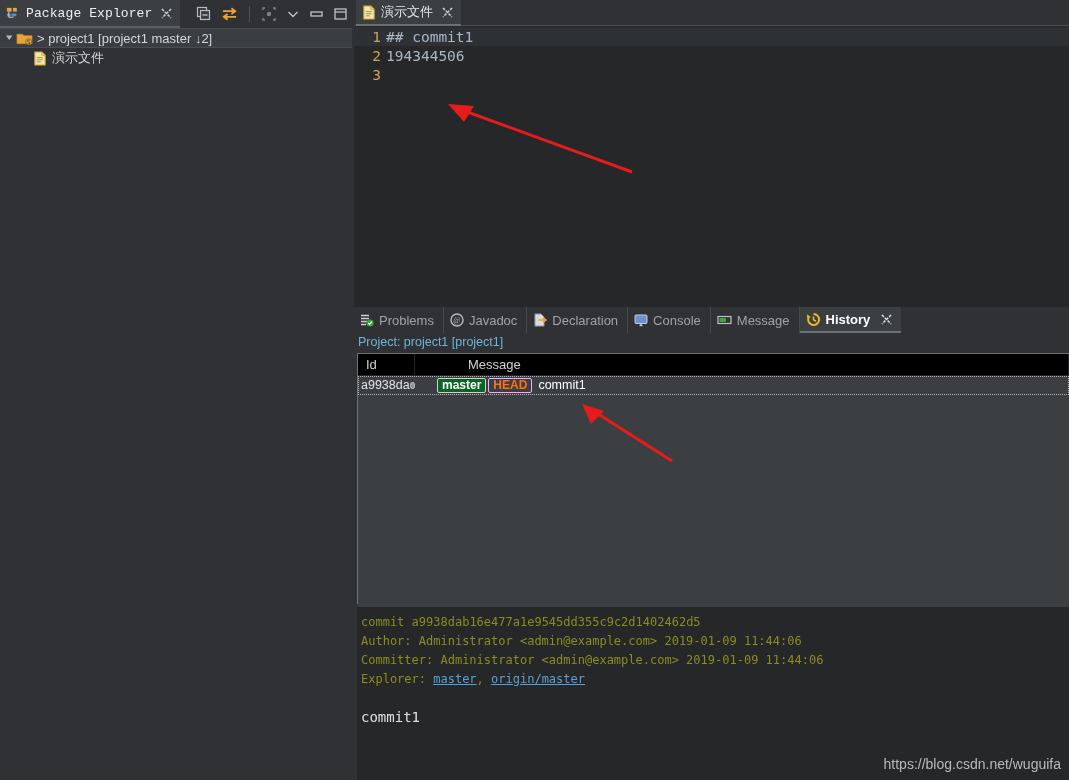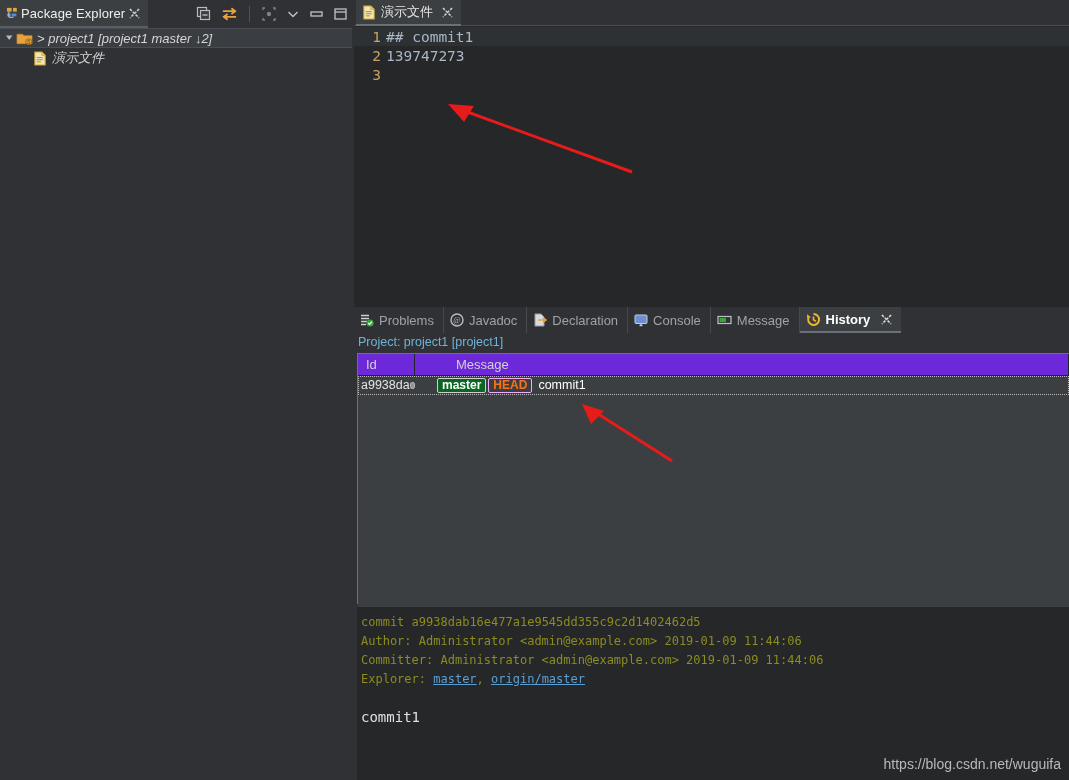--- a/index.html
+++ b/index.html
@@ -15,34 +15,35 @@
   #left-panel {
     position: absolute; left: 0; top: 0; width: 352px; height: 780px;
     background: #2f3135;
   }
   .view-tabbar {
     position: relative; height: 28px; width: 352px;
     background: #2f3135;
   }
   .view-tab {
     position: absolute; left: 0; top: 0; height: 28px;
-    display: flex; align-items: center; 
+    display: flex; align-items: center; gap: 5px;
     padding: 0 8px 0 6px;
     background: #3c3f41;
     color: #e8e8e8; font-size: 13px;
     border-bottom: 2px solid #5a5f63;
+    font-family: Liberation Mono, monospace;
   }
   .view-tab .tab-title { font-size: 13px; color: #eeeeee; letter-spacing: .1px; }
   .tabbar-tools {
     position: absolute; right: 4px; top: 0; height: 28px;
     display: flex; align-items: center; gap: 9px;
   }
   .tool-sep { width: 1px; height: 16px; background: #4e5256; margin: 0 2px; }
 
-  .tree { position: relative; width: 352px; font-style: italic; }
+  .tree { position: relative; width: 352px; }
   .tree-row {
     position: relative; height: 20px; display: flex; align-items: center;
     font-size: 13px; color: #d4d4d4; white-space: nowrap;
   }
   .tree-row.selected {
     background: #3a3d41; border-top: 1px solid #4a4e52; border-bottom: 1px solid #4a4e52;
     width: 352px;
   }
   .tree-row .arrow { width: 14px; text-align: center; color: #b9b9b9; font-size: 8px; }
   .tree-row .label { color: #d6d6d6; }
@@ -103,22 +104,23 @@
   .project-line {
     height: 18px; padding-left: 4px; color: #6fb3d6;
     font-size: 12.5px; display: flex; align-items: center;
   }
 
   .table-wrap {
     position: absolute; left: 3px; top: 46px; width: 712px; height: 251px;
     background: #3c3f41; border: 1px solid #6d7275; border-right: none;
   }
   .table-head {
-    height: 22px; display: flex; align-items: stretch; background: #6d28d9;
+    height: 22px; display: flex; align-items: stretch; background: #000000;
     border-bottom: 1px solid #22262a;
+    gap: 12px;
   }
   .th {
     display: flex; align-items: center; padding-left: 8px;
     color: #d2d2d2; font-size: 13px; border-right: 1px solid #22262a;
   }
   .th.id { width: 57px; }
   .th.msg { flex: 1; margin-left: 33px; }
   .table-row {
     height: 19px; display: flex; align-items: center;
     background: #3c3f41; outline: 1px dotted #b9b9b9; outline-offset: -1px;
@@ -289,21 +291,21 @@
         </div>
       </div>
 
       <div class="editor-body">
         <div class="code-line current">
           <span class="ln">1</span>
           <span class="code-text">## commit1</span>
         </div>
         <div class="code-line">
           <span class="ln">2</span>
-          <span class="code-text">139747273</span>
+          <span class="code-text">194344506</span>
         </div>
         <div class="code-line">
           <span class="ln">3</span>
           <span class="code-text"></span>
         </div>
       </div>
     </div>
 
     <div id="bottom-area">
 

